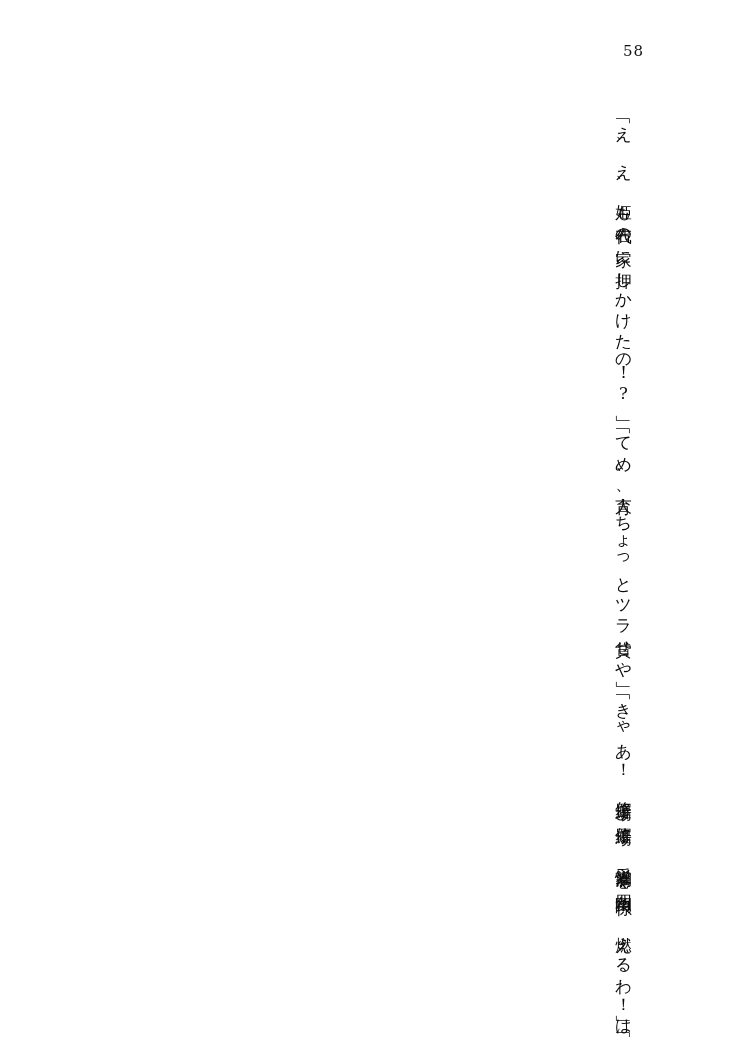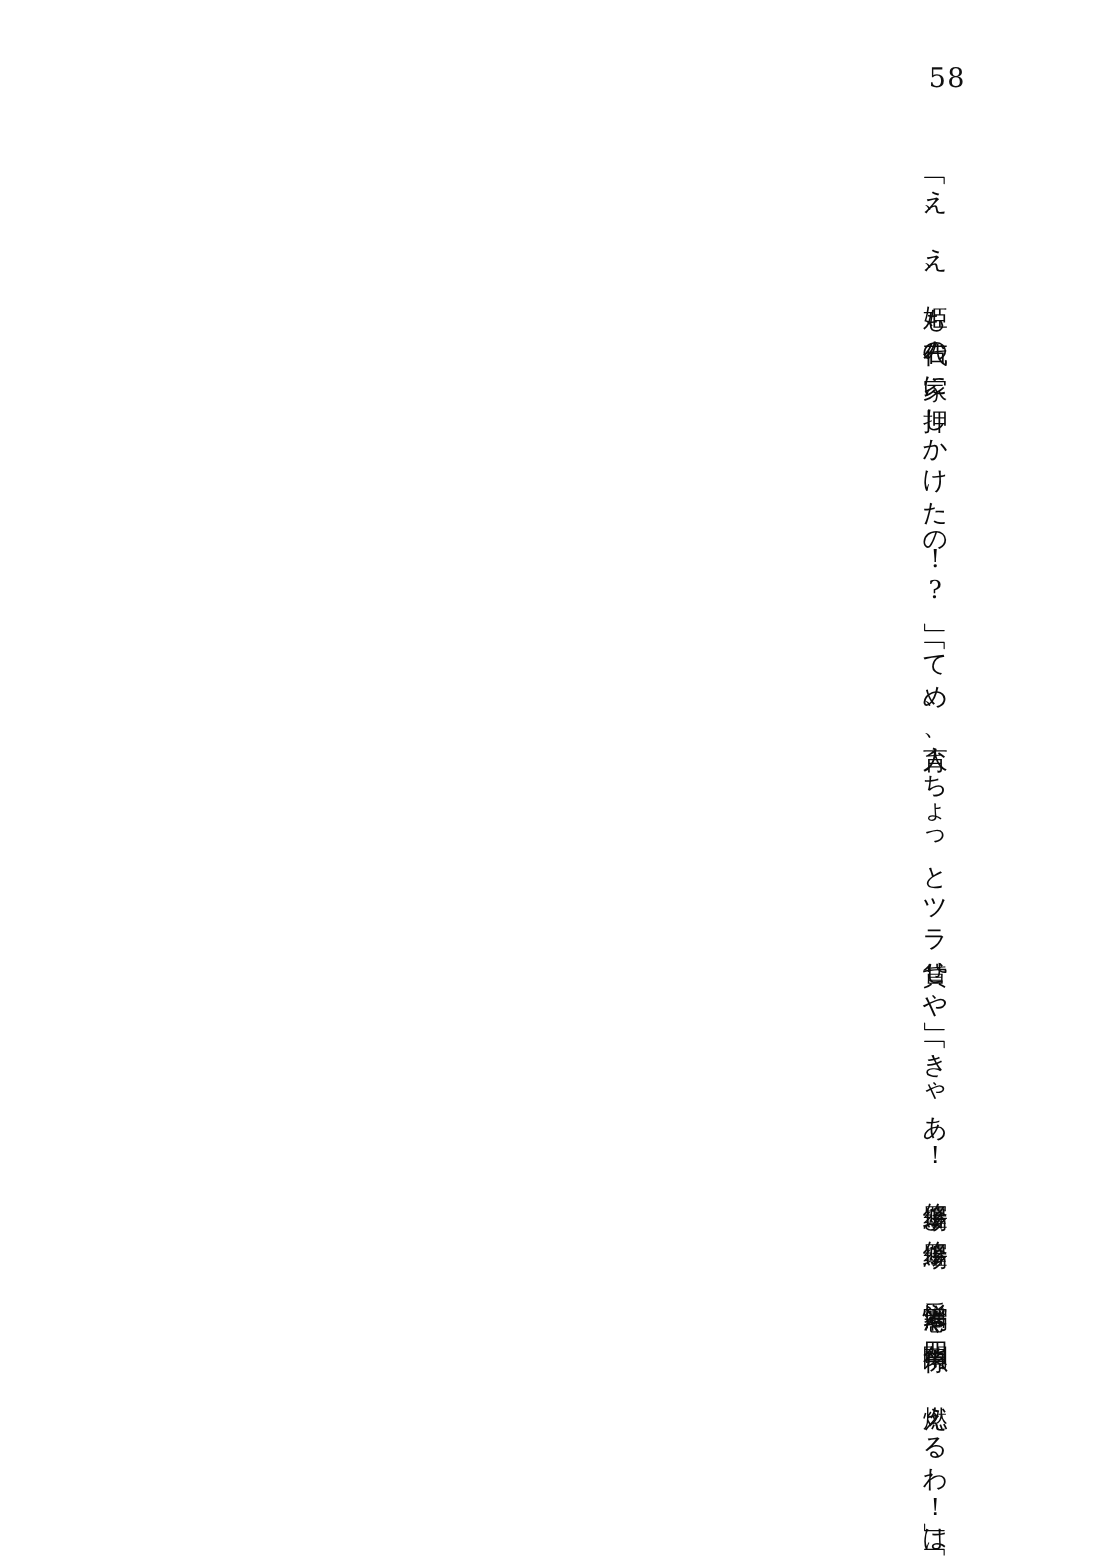--- a/index.html
+++ b/index.html
@@ -19,21 +19,21 @@
     position: absolute;
     inset: 0;
     width: 736px;
     height: 1037px;
     background: #fff;
   }
   .page-number {
     position: absolute;
     top: 42px;
     right: 92px;
-    font-size: 18px;
+    font-size: 15px;
     letter-spacing: 1px;
     font-family: "DejaVu Serif", "Liberation Serif", serif;
     color: #111;
   }
   .body-text {
     position: absolute;
     top: 96px;
     right: 96px;
     height: 790px;
     width: 560px;

